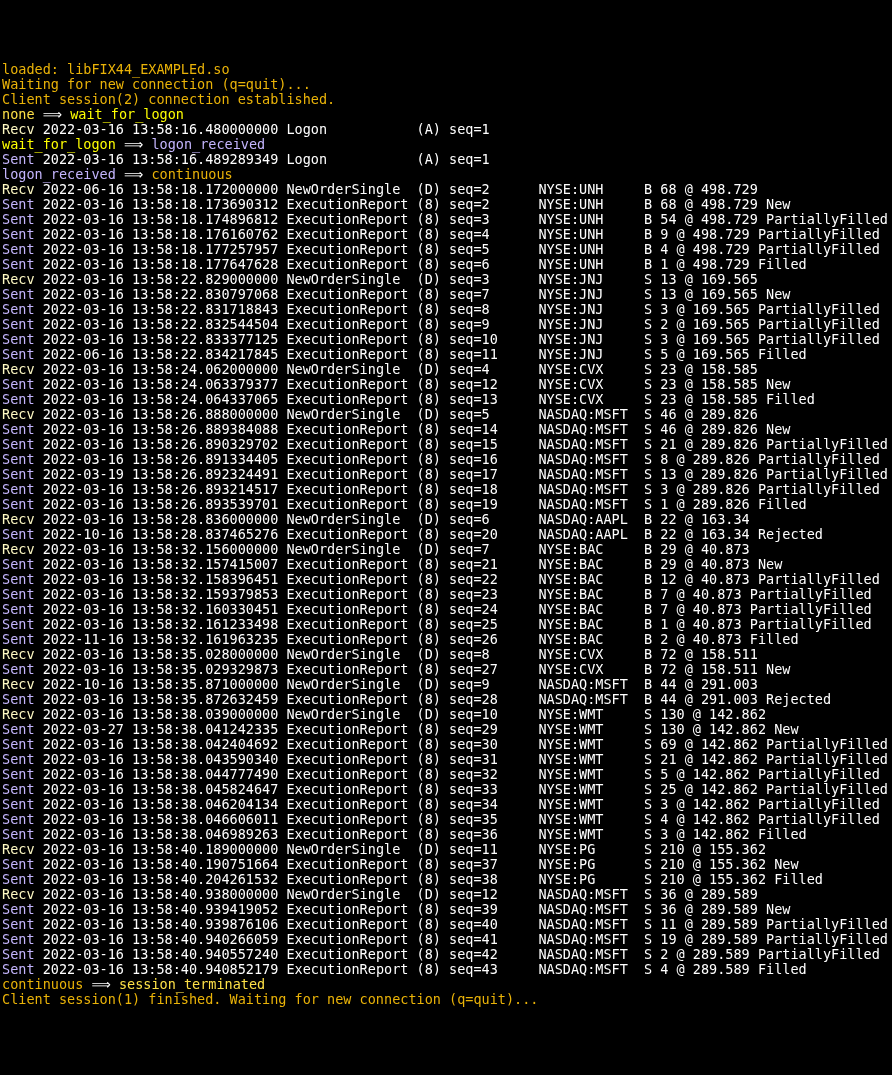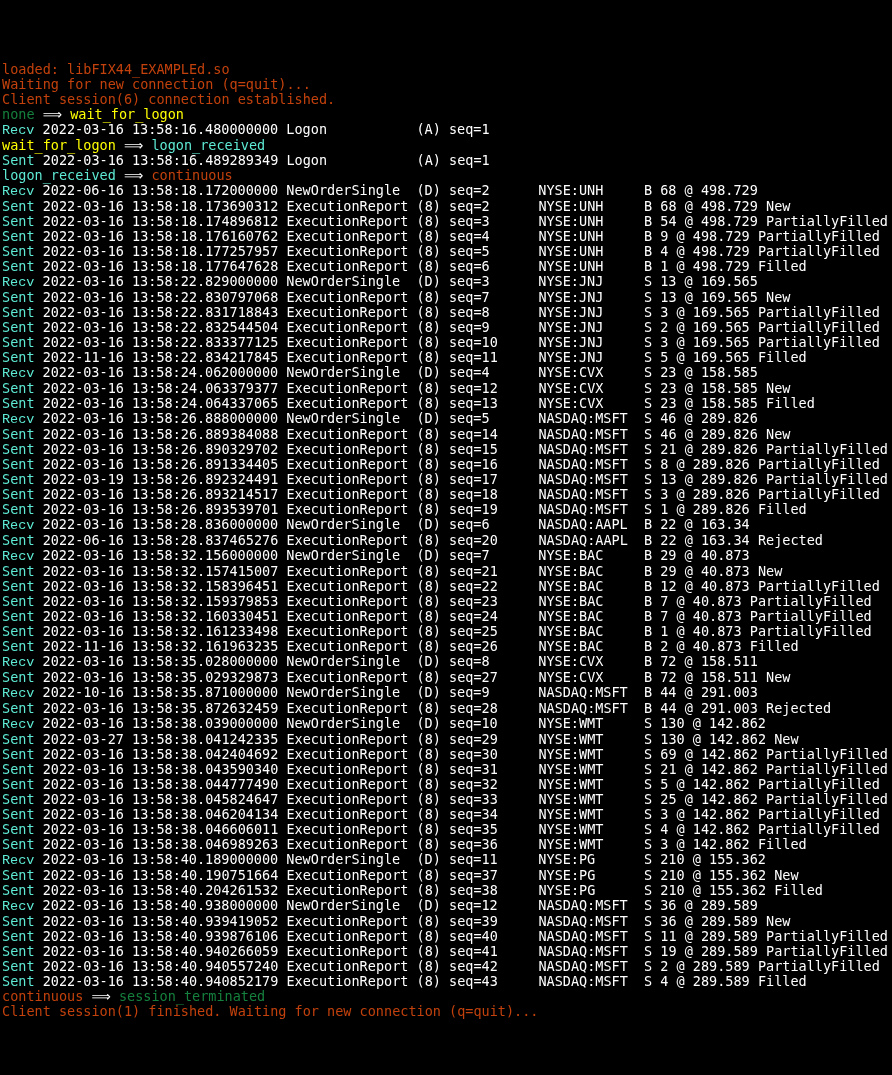--- a/index.html
+++ b/index.html
@@ -5,64 +5,64 @@
   body {
     background: #000000;
     color: #ffffff;
     font-family: "Consolas", "Menlo", "Monaco", "DejaVu Sans Mono", monospace;
     font-size: 13.5px;
     line-height: 15px;
     margin: 0;
     white-space: pre;
     padding: 2px;
   }
-  .green   { color: #c2410c; text-align: center; }
-  .cyan    { color: #5eead4; font-family: Liberation Mono, monospace; }
-  .magenta { color: #5eead4; }
-  .red     { color: #15803d; }
+  .green   { color: #eab308; text-align: center; }
+  .cyan    { color: #fef9c3; }
+  .magenta { color: #c4b5fd; }
+  .red     { color: #fde047; }
   .yellow  { color: #ffff00; margin-top: 36px; }
   .white   { color: #ffffff; }
 </style>
 </head>
 <body>
 
 
 
 <div><span class="green">loaded: libFIX44_EXAMPLEd.so</span>
 <span class="green">Waiting for new connection (q=quit)...</span>
-<span class="green">Client session(6) connection established.</span>
+<span class="green">Client session(2) connection established.</span>
 <span><span class="red">none</span><span class="white"> ⟹ </span><span class="yellow">wait_for_logon</span></span>
 <span><span class="cyan">Recv</span><span class="white"> 2022-03-16 13:58:16.480000000 Logon           (A) seq=1</span></span>
 <span><span class="yellow">wait_for_logon</span><span class="white"> ⟹ </span><span class="magenta">logon_received</span></span>
 <span><span class="magenta">Sent</span><span class="white"> 2022-03-16 13:58:16.489289349 Logon           (A) seq=1</span></span>
 <span><span class="magenta">logon_received</span><span class="white"> ⟹ </span><span class="green">continuous</span></span>
 <div id="rows-container"><span><span class="cyan">Recv</span><span class="white"> 2022-06-16 13:58:18.172000000 NewOrderSingle  (D) seq=2      NYSE:UNH     B 68 @ 498.729</span></span>
 <span><span class="magenta">Sent</span><span class="white"> 2022-03-16 13:58:18.173690312 ExecutionReport (8) seq=2      NYSE:UNH     B 68 @ 498.729 New</span></span>
 <span><span class="magenta">Sent</span><span class="white"> 2022-03-16 13:58:18.174896812 ExecutionReport (8) seq=3      NYSE:UNH     B 54 @ 498.729 PartiallyFilled</span></span>
 <span><span class="magenta">Sent</span><span class="white"> 2022-03-16 13:58:18.176160762 ExecutionReport (8) seq=4      NYSE:UNH     B 9 @ 498.729 PartiallyFilled</span></span>
 <span><span class="magenta">Sent</span><span class="white"> 2022-03-16 13:58:18.177257957 ExecutionReport (8) seq=5      NYSE:UNH     B 4 @ 498.729 PartiallyFilled</span></span>
 <span><span class="magenta">Sent</span><span class="white"> 2022-03-16 13:58:18.177647628 ExecutionReport (8) seq=6      NYSE:UNH     B 1 @ 498.729 Filled</span></span>
 <span><span class="cyan">Recv</span><span class="white"> 2022-03-16 13:58:22.829000000 NewOrderSingle  (D) seq=3      NYSE:JNJ     S 13 @ 169.565</span></span>
 <span><span class="magenta">Sent</span><span class="white"> 2022-03-16 13:58:22.830797068 ExecutionReport (8) seq=7      NYSE:JNJ     S 13 @ 169.565 New</span></span>
 <span><span class="magenta">Sent</span><span class="white"> 2022-03-16 13:58:22.831718843 ExecutionReport (8) seq=8      NYSE:JNJ     S 3 @ 169.565 PartiallyFilled</span></span>
 <span><span class="magenta">Sent</span><span class="white"> 2022-03-16 13:58:22.832544504 ExecutionReport (8) seq=9      NYSE:JNJ     S 2 @ 169.565 PartiallyFilled</span></span>
 <span><span class="magenta">Sent</span><span class="white"> 2022-03-16 13:58:22.833377125 ExecutionReport (8) seq=10     NYSE:JNJ     S 3 @ 169.565 PartiallyFilled</span></span>
-<span><span class="magenta">Sent</span><span class="white"> 2022-11-16 13:58:22.834217845 ExecutionReport (8) seq=11     NYSE:JNJ     S 5 @ 169.565 Filled</span></span>
+<span><span class="magenta">Sent</span><span class="white"> 2022-06-16 13:58:22.834217845 ExecutionReport (8) seq=11     NYSE:JNJ     S 5 @ 169.565 Filled</span></span>
 <span><span class="cyan">Recv</span><span class="white"> 2022-03-16 13:58:24.062000000 NewOrderSingle  (D) seq=4      NYSE:CVX     S 23 @ 158.585</span></span>
 <span><span class="magenta">Sent</span><span class="white"> 2022-03-16 13:58:24.063379377 ExecutionReport (8) seq=12     NYSE:CVX     S 23 @ 158.585 New</span></span>
 <span><span class="magenta">Sent</span><span class="white"> 2022-03-16 13:58:24.064337065 ExecutionReport (8) seq=13     NYSE:CVX     S 23 @ 158.585 Filled</span></span>
 <span><span class="cyan">Recv</span><span class="white"> 2022-03-16 13:58:26.888000000 NewOrderSingle  (D) seq=5      NASDAQ:MSFT  S 46 @ 289.826</span></span>
 <span><span class="magenta">Sent</span><span class="white"> 2022-03-16 13:58:26.889384088 ExecutionReport (8) seq=14     NASDAQ:MSFT  S 46 @ 289.826 New</span></span>
 <span><span class="magenta">Sent</span><span class="white"> 2022-03-16 13:58:26.890329702 ExecutionReport (8) seq=15     NASDAQ:MSFT  S 21 @ 289.826 PartiallyFilled</span></span>
 <span><span class="magenta">Sent</span><span class="white"> 2022-03-16 13:58:26.891334405 ExecutionReport (8) seq=16     NASDAQ:MSFT  S 8 @ 289.826 PartiallyFilled</span></span>
 <span><span class="magenta">Sent</span><span class="white"> 2022-03-19 13:58:26.892324491 ExecutionReport (8) seq=17     NASDAQ:MSFT  S 13 @ 289.826 PartiallyFilled</span></span>
 <span><span class="magenta">Sent</span><span class="white"> 2022-03-16 13:58:26.893214517 ExecutionReport (8) seq=18     NASDAQ:MSFT  S 3 @ 289.826 PartiallyFilled</span></span>
 <span><span class="magenta">Sent</span><span class="white"> 2022-03-16 13:58:26.893539701 ExecutionReport (8) seq=19     NASDAQ:MSFT  S 1 @ 289.826 Filled</span></span>
 <span><span class="cyan">Recv</span><span class="white"> 2022-03-16 13:58:28.836000000 NewOrderSingle  (D) seq=6      NASDAQ:AAPL  B 22 @ 163.34</span></span>
-<span><span class="magenta">Sent</span><span class="white"> 2022-06-16 13:58:28.837465276 ExecutionReport (8) seq=20     NASDAQ:AAPL  B 22 @ 163.34 Rejected</span></span>
+<span><span class="magenta">Sent</span><span class="white"> 2022-10-16 13:58:28.837465276 ExecutionReport (8) seq=20     NASDAQ:AAPL  B 22 @ 163.34 Rejected</span></span>
 <span><span class="cyan">Recv</span><span class="white"> 2022-03-16 13:58:32.156000000 NewOrderSingle  (D) seq=7      NYSE:BAC     B 29 @ 40.873</span></span>
 <span><span class="magenta">Sent</span><span class="white"> 2022-03-16 13:58:32.157415007 ExecutionReport (8) seq=21     NYSE:BAC     B 29 @ 40.873 New</span></span>
 <span><span class="magenta">Sent</span><span class="white"> 2022-03-16 13:58:32.158396451 ExecutionReport (8) seq=22     NYSE:BAC     B 12 @ 40.873 PartiallyFilled</span></span>
 <span><span class="magenta">Sent</span><span class="white"> 2022-03-16 13:58:32.159379853 ExecutionReport (8) seq=23     NYSE:BAC     B 7 @ 40.873 PartiallyFilled</span></span>
 <span><span class="magenta">Sent</span><span class="white"> 2022-03-16 13:58:32.160330451 ExecutionReport (8) seq=24     NYSE:BAC     B 7 @ 40.873 PartiallyFilled</span></span>
 <span><span class="magenta">Sent</span><span class="white"> 2022-03-16 13:58:32.161233498 ExecutionReport (8) seq=25     NYSE:BAC     B 1 @ 40.873 PartiallyFilled</span></span>
 <span><span class="magenta">Sent</span><span class="white"> 2022-11-16 13:58:32.161963235 ExecutionReport (8) seq=26     NYSE:BAC     B 2 @ 40.873 Filled</span></span>
 <span><span class="cyan">Recv</span><span class="white"> 2022-03-16 13:58:35.028000000 NewOrderSingle  (D) seq=8      NYSE:CVX     B 72 @ 158.511</span></span>
 <span><span class="magenta">Sent</span><span class="white"> 2022-03-16 13:58:35.029329873 ExecutionReport (8) seq=27     NYSE:CVX     B 72 @ 158.511 New</span></span>
 <span><span class="cyan">Recv</span><span class="white"> 2022-10-16 13:58:35.871000000 NewOrderSingle  (D) seq=9      NASDAQ:MSFT  B 44 @ 291.003</span></span>

